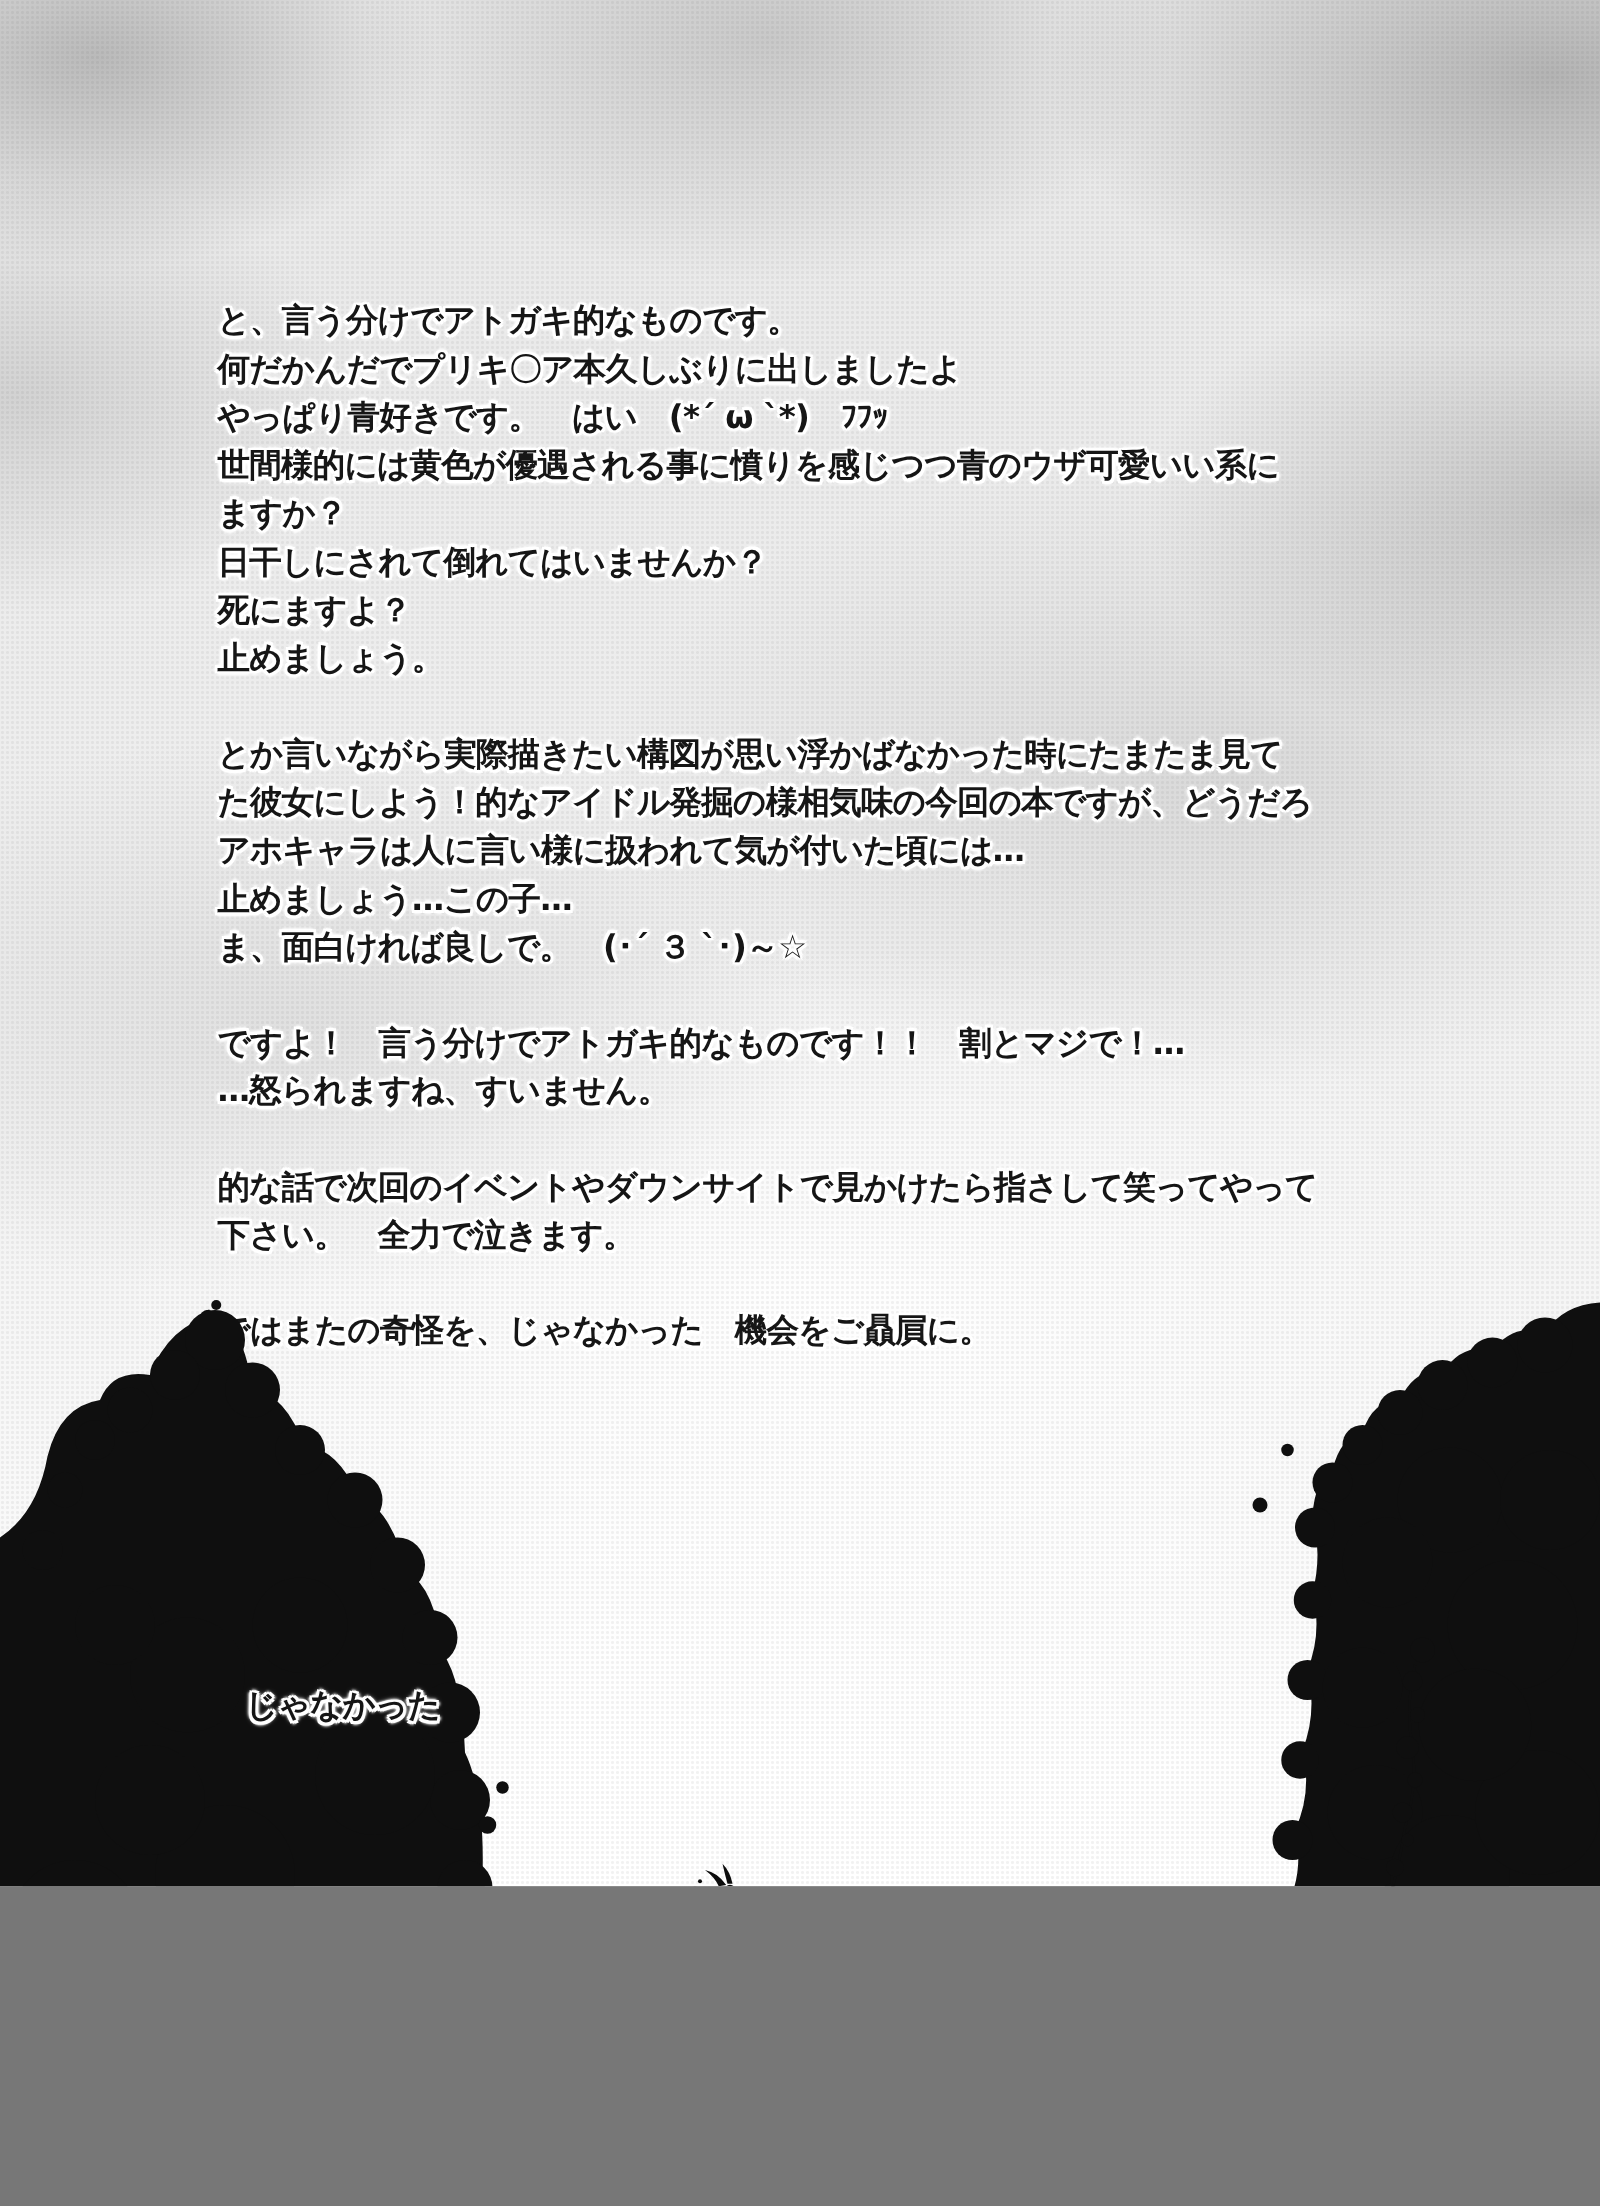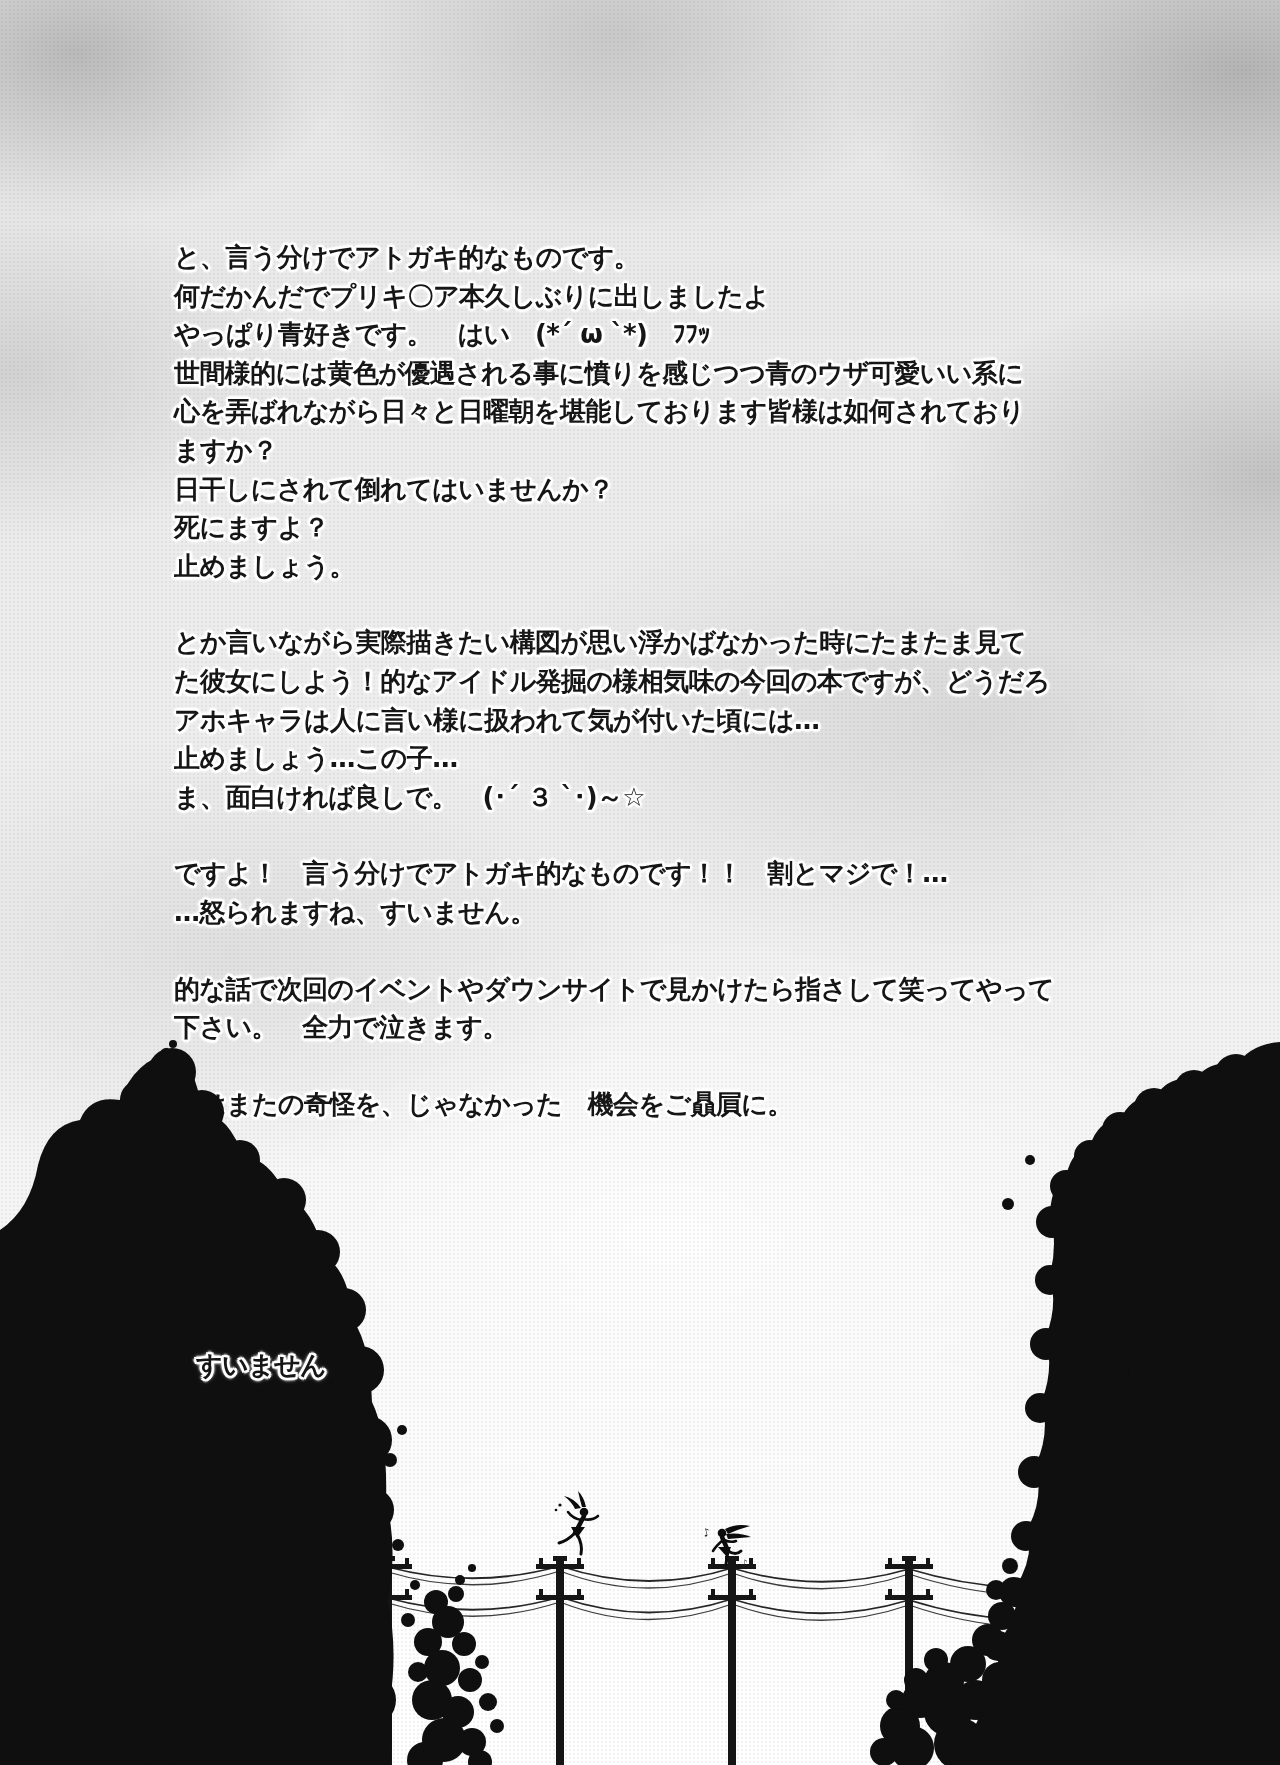--- a/index.html
+++ b/index.html
@@ -1,17 +1,17 @@
 <!DOCTYPE html>
 <html><head>
 <meta charset="utf-8">
 <style>
   html,body{margin:0;padding:0;background:#777;}
   .stage{
-    position:relative;width:1280px;height:1765px;overflow:hidden;
+    position:relative;width:1280px;height:1509px;overflow:hidden;
     background-color:#ececec;
     background-image:
       radial-gradient(420px 260px at 6% 3%,  rgba(130,130,130,.45), transparent 65%),
       radial-gradient(500px 300px at 48% 2%, rgba(150,150,150,.38), transparent 65%),
       radial-gradient(620px 330px at 97% 4%, rgba(128,128,128,.50), transparent 65%),
       radial-gradient(540px 310px at 99% 27%,rgba(145,145,145,.45), transparent 65%),
       radial-gradient(430px 270px at 1% 21%, rgba(165,165,165,.35), transparent 65%),
       radial-gradient(700px 360px at 76% 41%,rgba(178,178,178,.35), transparent 70%),
       radial-gradient(620px 320px at 18% 54%,rgba(185,185,185,.30), transparent 70%),
       radial-gradient(820px 420px at 52% 70%,rgba(255,255,255,.90), transparent 72%),
@@ -44,21 +44,20 @@
 
 <div class="stage">
   <div class="halftone"></div>
 
   <div class="text-block">
     <div class="para">
       <div class="line">と、言う分けでアトガキ的なものです。</div>
       <div class="line">何だかんだでプリキ〇ア本久しぶりに出しましたよ</div>
       <div class="line">やっぱり青好きです。　はい　(*´ ω `*)　ﾌﾌｯ</div>
       <div class="line">世間様的には黄色が優遇される事に憤りを感じつつ青のウザ可愛いい系に</div>
-      <div class="line">心を弄ばれながら日々と日曜朝を堪能しております皆様は如何されており</div>
       <div class="line">ますか？</div>
       <div class="line">日干しにされて倒れてはいませんか？</div>
       <div class="line">死にますよ？</div>
       <div class="line">止めましょう。</div>
     </div>
     <div class="para">
       <div class="line">とか言いながら実際描きたい構図が思い浮かばなかった時にたまたま見て</div>
       <div class="line">た彼女にしよう！的なアイドル発掘の様相気味の今回の本ですが、どうだろ</div>
       <div class="line">アホキャラは人に言い様に扱われて気が付いた頃には…</div>
       <div class="line">止めましょう…この子…</div>
@@ -289,14 +288,14 @@
         <circle cx="1132" cy="1424" r="6"></circle>
         <circle cx="1122" cy="1450" r="8"></circle>
       <circle cx="1126" cy="1472" r="5"></circle>
         <circle cx="1116" cy="1494" r="7"></circle>
         <circle cx="1112" cy="1512" r="5"></circle>
       <circle cx="1030" cy="1160" r="5"></circle>
         <circle cx="1008" cy="1204" r="6"></circle>
     </g>
   </svg>
 
-  <div class="signature">すいません</div>
+  <div class="signature">じゃなかった</div>
 </div>
 
 </body></html>

